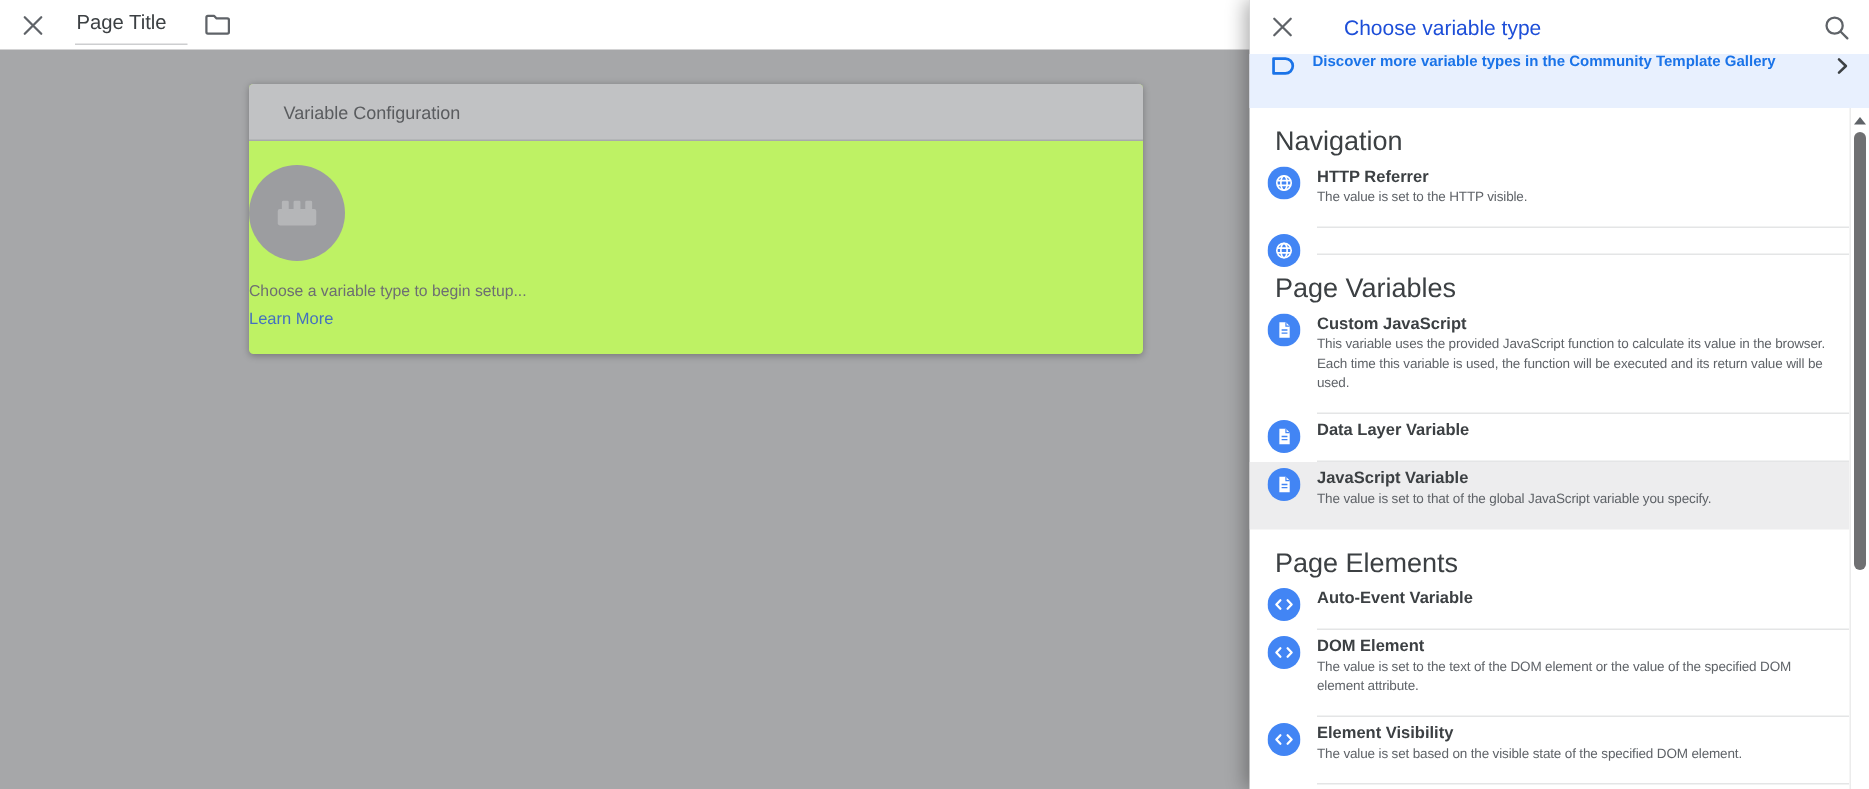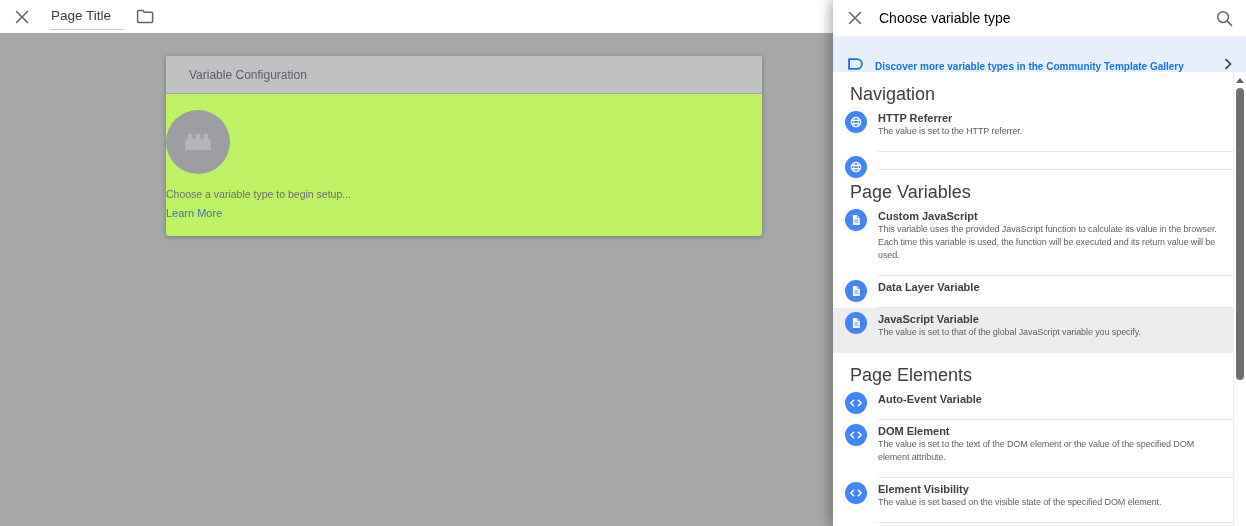--- a/index.html
+++ b/index.html
@@ -14,23 +14,23 @@
 .card{position:absolute;left:166px;top:56px;width:596px;height:180px;background:#bef264;border-radius:3px;box-shadow:0 1px 5px rgba(0,0,0,.28);overflow:hidden}
 .card-header{height:38px;background:#c1c2c4;border-bottom:1px solid #a8a9ab;display:flex;align-items:center;padding-left:23px}
 .card-title{font-size:12px;color:#5a5c5f}
 .card-body{display:flex;flex-direction:column;align-items:flex-start;padding-top:16px}
 .brick-circle{width:64px;height:64px;border-radius:50%;background:#9c9da0;display:flex;align-items:center;justify-content:center}
 .placeholder-text{margin-top:14px;font-size:10.5px;color:#6d6f72}
 .learn-more{margin-top:7px;font-size:11px;font-weight:400;color:#4470bf;cursor:pointer}
 .panel{position:absolute;left:833px;top:0;width:413px;height:526px;background:#fff;box-shadow:-3px 0 12px rgba(0,0,0,.32);z-index:3}
 .panel-header{height:36px;display:flex;align-items:center}
 .panel-close{margin-left:15px}
-.panel-title{margin-left:17px;font-size:14px;color:#000000;flex:1 1 auto}
+.panel-title{margin-left:34px;font-size:14px;color:#1d4ed8;flex:1 1 auto}
 .search-btn{margin-right:13px}
-.banner{height:36px;background:#e8f0fe;display:flex;align-items:flex-end;cursor:pointer}
+.banner{height:36px;background:#e8f0fe;display:flex;align-items:flex-start;cursor:pointer}
 .banner-icon{margin-left:13px;display:inline-flex}
 .banner-text{margin-left:10px;font-size:10px;font-weight:700;color:#1a73e8;flex:1 1 auto}
 .banner-chevron{margin-right:10px}
 .content{position:absolute;top:72px;left:0;right:13px;bottom:0;overflow:hidden}
 .section-header{padding:14px 16px 4px 17px;font-size:18px;line-height:17px;color:#3c4043}
 .row{position:relative;padding:4px 12px 14px 45px;cursor:pointer}
 .row.highlighted{background:#ededee}
 .row:not(.highlighted)::after{content:"";position:absolute;left:45px;right:0;bottom:0;border-bottom:1px solid #e4e5e6}
 .row-icon{position:absolute;left:12px;top:4px;width:22px;height:22px}
 .row-title{display:block;font-size:11px;line-height:14px;font-weight:700;color:#3c4043}
@@ -116,21 +116,21 @@
         <div class="section-header">Navigation</div>
         <div class="row"><span class="row-icon">
             <svg width="22" height="22" viewBox="0 0 22 22">
               <circle cx="11" cy="11" r="11" fill="#4285f4"></circle>
               <g fill="none" stroke="#fff" stroke-width="1.1">
                 <circle cx="11" cy="11" r="4.8"></circle>
                 <ellipse cx="11" cy="11" rx="2.1" ry="4.8"></ellipse>
                 <path d="M6.5 9.4h9M6.5 12.6h9"></path>
               </g>
             </svg>
-          </span><span><span class="row-title">HTTP Referrer</span><span class="row-desc">The value is set to the HTTP referrer.</span></span></div>
+          </span><span><span class="row-title">HTTP Referrer</span><span class="row-desc">The value is set to the HTTP visible.</span></span></div>
         <div class="row"><span class="row-icon">
             <svg width="22" height="22" viewBox="0 0 22 22">
               <circle cx="11" cy="11" r="11" fill="#4285f4"></circle>
               <g fill="none" stroke="#fff" stroke-width="1.1">
                 <circle cx="11" cy="11" r="4.8"></circle>
                 <ellipse cx="11" cy="11" rx="2.1" ry="4.8"></ellipse>
                 <path d="M6.5 9.4h9M6.5 12.6h9"></path>
               </g>
             </svg>
           </span></div>

